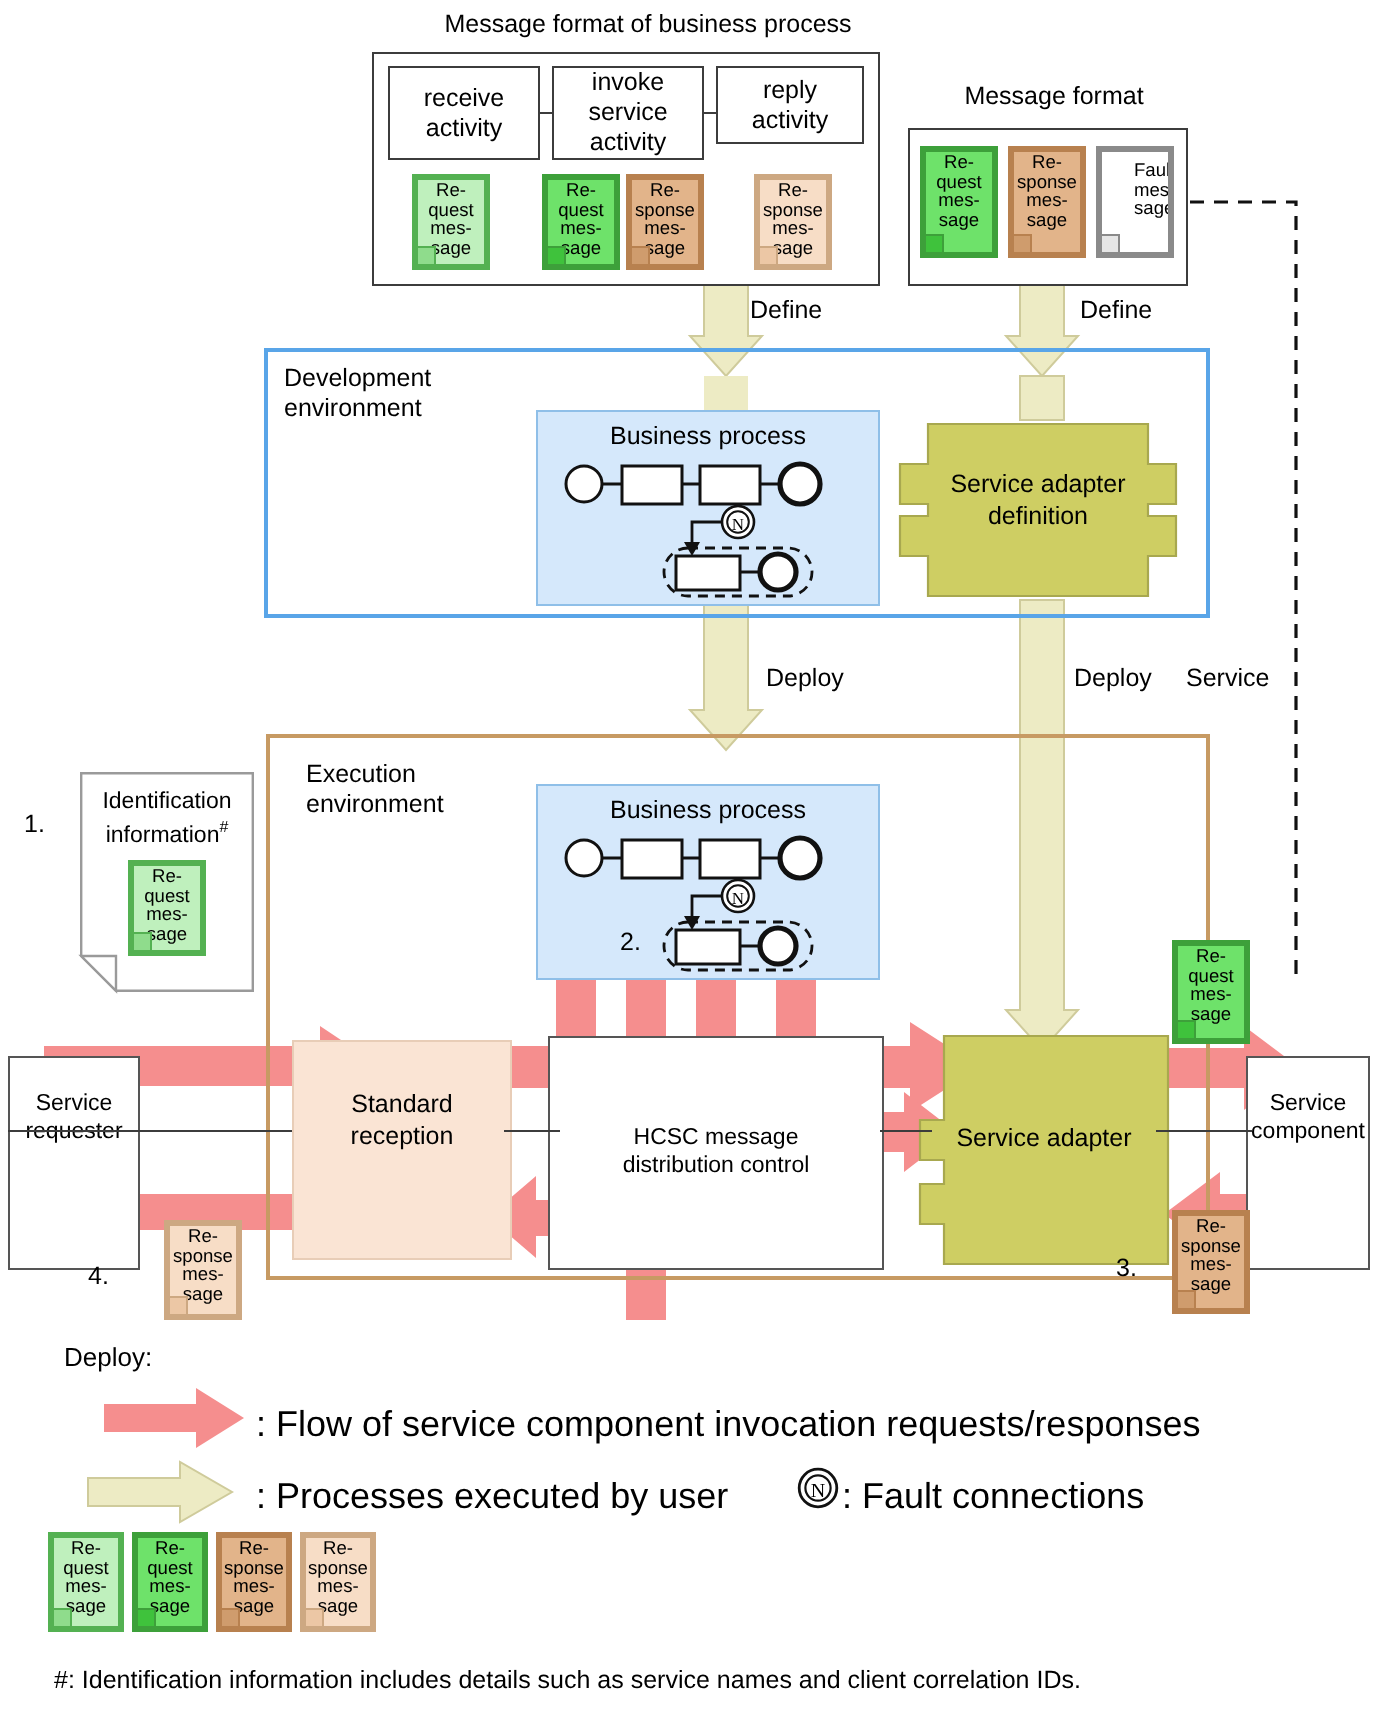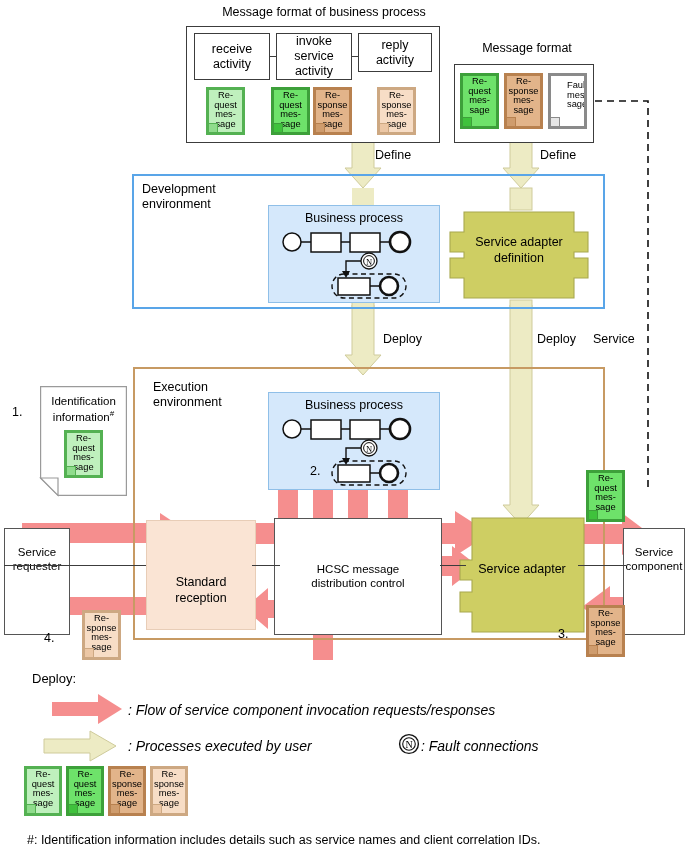--- a/index.html
+++ b/index.html
@@ -36,21 +36,21 @@
   .n-green{background:#6ee26a;border-color:#3da03a;}
   .n-green .fold{background:#3fc23c;border-color:#3da03a;}
   .n-orange{background:#e2b48a;border-color:#b8814f;}
   .n-orange .fold{background:#cf9c6d;border-color:#b8814f;}
   .n-orangelt{background:#f7ddc6;border-color:#cda882;}
   .n-orangelt .fold{background:#ecc7a5;border-color:#cda882;}
   .n-white{background:#ffffff;border-color:#8a8a8a;padding-left:16px;}
   .n-white .fold{background:#e6e6e6;border-color:#8a8a8a;}
 
   svg{display:block;overflow:visible;}
-  .legend-lbl{font-size:14px;font-style:italic;}
+  .legend-lbl{font-size:18px;}
 </style>
 </head>
 <body>
 
 <div class="stage">
 
   <svg class="abs" style="left:0;top:0;width:687px;height:855px;">
     <defs>
       <g id="x"></g>
     </defs>
@@ -252,21 +252,21 @@
     <rect x="58" y="50" width="32" height="17" fill="#fff" stroke="#111" stroke-width="1.5"></rect>
     <line x1="90" y1="58" x2="99" y2="58" stroke="#111" stroke-width="1.5"></line>
     <circle cx="109" cy="58" r="9" fill="#fff" stroke="#111" stroke-width="2.6"></circle>
   </svg>
   <div class="abs txt" style="left:310px;top:464px;font-size:12.5px;">2.</div>
 
   <div class="abs boxline-thin" style="left:4px;top:528px;width:66px;height:107px;"></div>
   <div class="abs txt ctr" style="left:4px;top:545px;width:66px;line-height:1.22;font-size:11.5px;">Service<br>requester</div>
 
   <div class="abs recep-box" style="left:146px;top:520px;width:110px;height:110px;"></div>
-  <div class="abs txt ctr" style="left:146px;top:545px;width:110px;line-height:1.25;margin-top:30px;">Standard<br>reception</div>
+  <div class="abs txt ctr" style="left:146px;top:545px;width:110px;line-height:1.25;">Standard<br>reception</div>
 
   <div class="abs boxline-thin" style="left:274px;top:518px;width:168px;height:117px;"></div>
   <div class="abs txt ctr" style="left:274px;top:562px;width:168px;line-height:1.25;font-size:11.5px;">HCSC message<br>distribution control</div>
 
   <svg class="abs" style="left:460px;top:518px;width:124px;height:114px;">
     <path d="M12,0 L124,0 L124,114 L12,114 L12,94 L0,94 L0,74 L12,74 L12,62 L0,62 L0,42 L12,42 Z" fill="#CECE63" stroke="#a8a84f" stroke-width="1.1"></path>
   </svg>
   <div class="abs txt ctr" style="left:460px;top:562px;width:124px;">Service adapter</div>
 
   <div class="abs boxline-thin" style="left:623px;top:528px;width:62px;height:107px;"></div>

